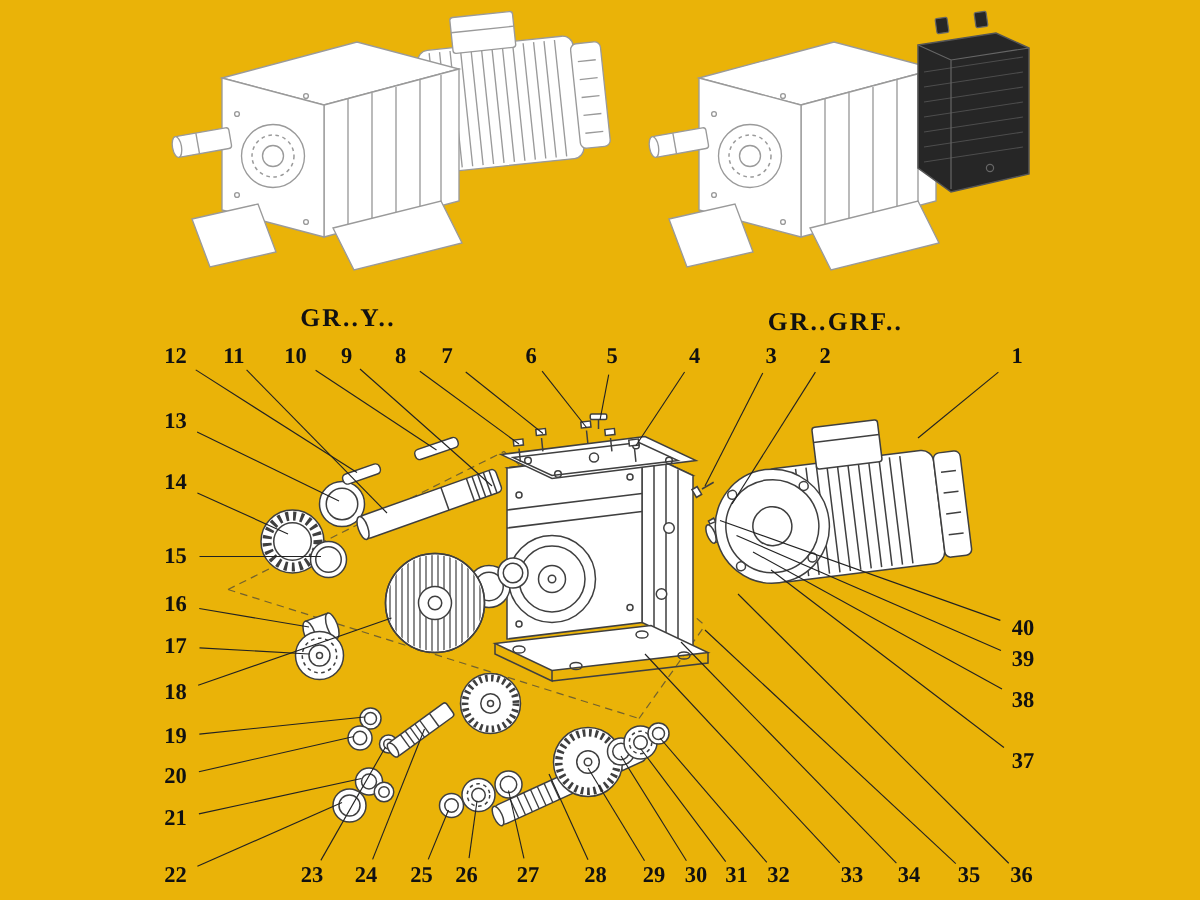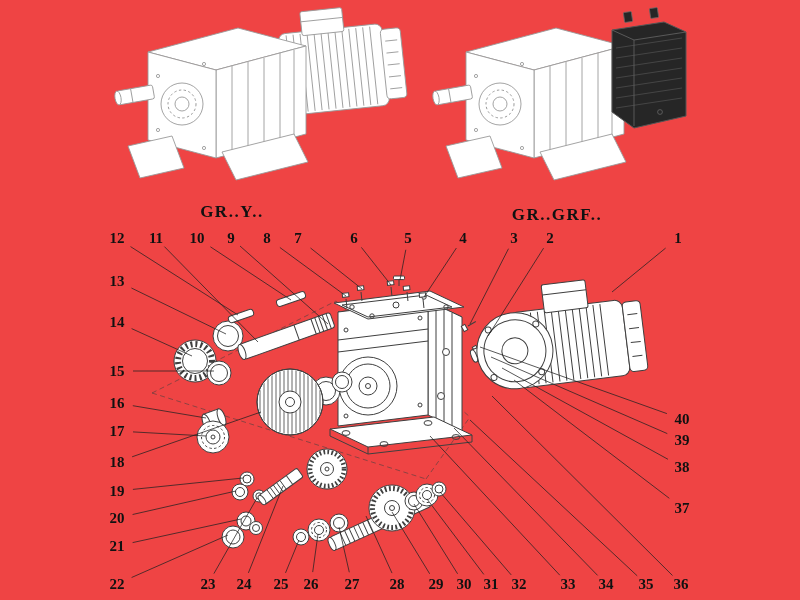--- a/index.html
+++ b/index.html
@@ -1,17 +1,17 @@
 <!DOCTYPE html>
 <html style="--art: #9a9a9a; --ex: #3f3f3f; --leader: #222222;"><head>
 <meta charset="utf-8">
 <style>
   :root{ --art:#9a9a9a; --ex:#3f3f3f; --leader:#222222; }
   html,body{margin:0;padding:0;background:#ffffff;}
-  .stage{position:relative;width:800px;height:600px;background:#ef4444;overflow:hidden;}
+  .stage{position:relative;width:800px;height:600px;background:#eab308;overflow:hidden;}
   svg{display:block;}
   .ln  {stroke:var(--art);fill:none;stroke-width:.9;}
   .lnf {stroke:var(--art);fill:#fff;stroke-width:.9;}
   .ex  {stroke:var(--ex);fill:none;stroke-width:1;}
   .exf {stroke:var(--ex);fill:#fff;stroke-width:1;}
   .dash{stroke:var(--ex);fill:none;stroke-width:.8;stroke-dasharray:5 3.5;opacity:.7;}
   .ball{stroke:var(--ex);fill:none;stroke-width:1;stroke-dasharray:2.4 2.4;}
   .teeth{fill:none;stroke:var(--ex);}
   .leader{stroke:var(--leader);stroke-width:.75;fill:none;}
   .num{font:700 15px "Liberation Serif","DejaVu Serif",serif;fill:#111;}

